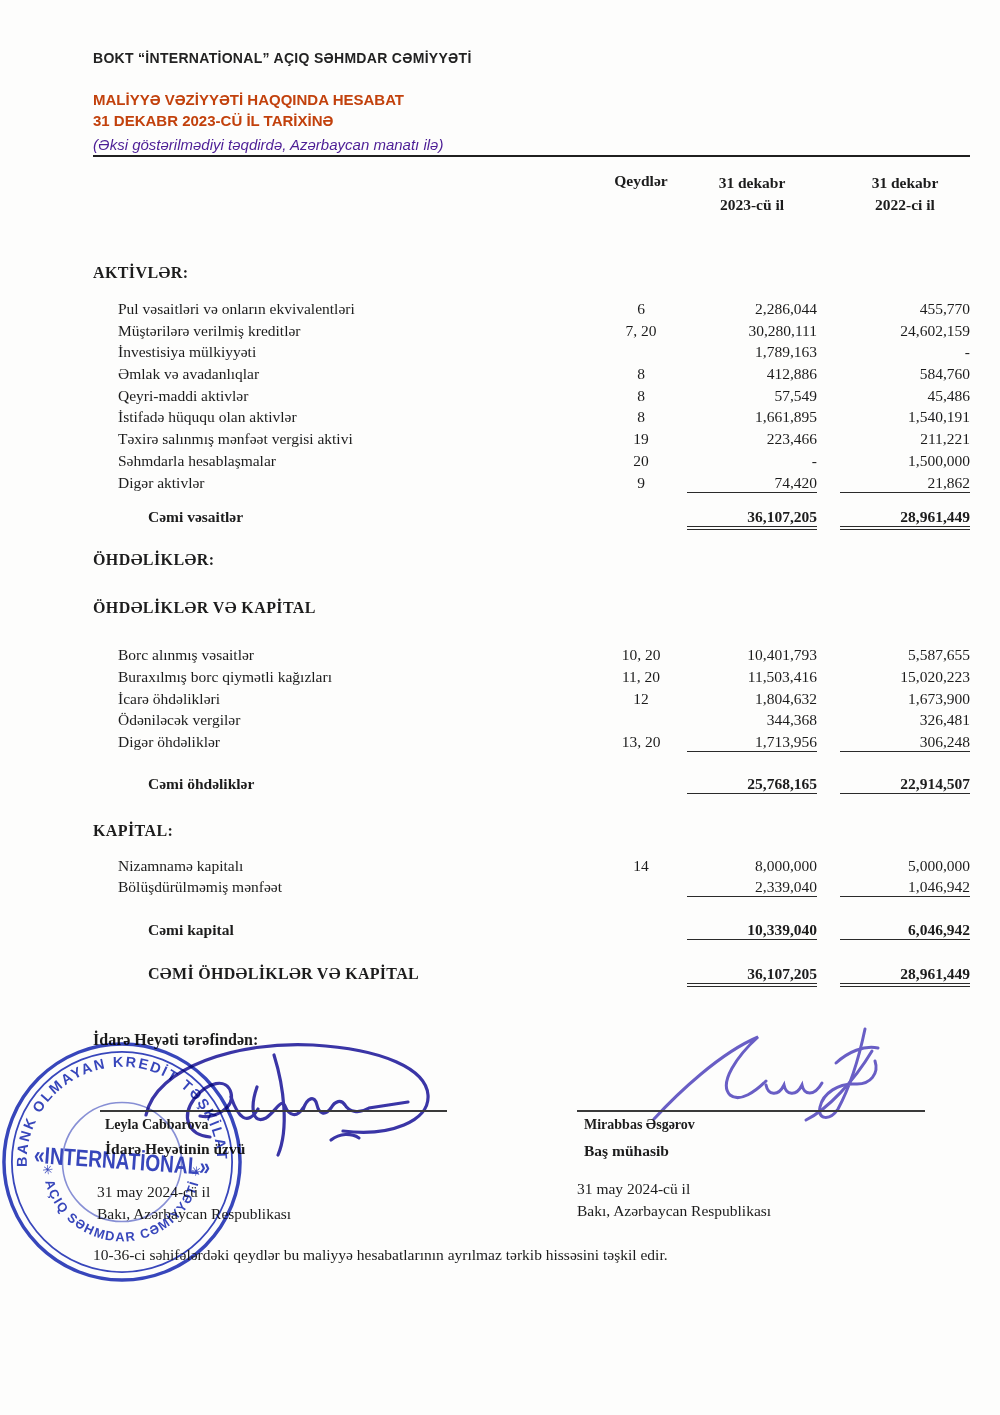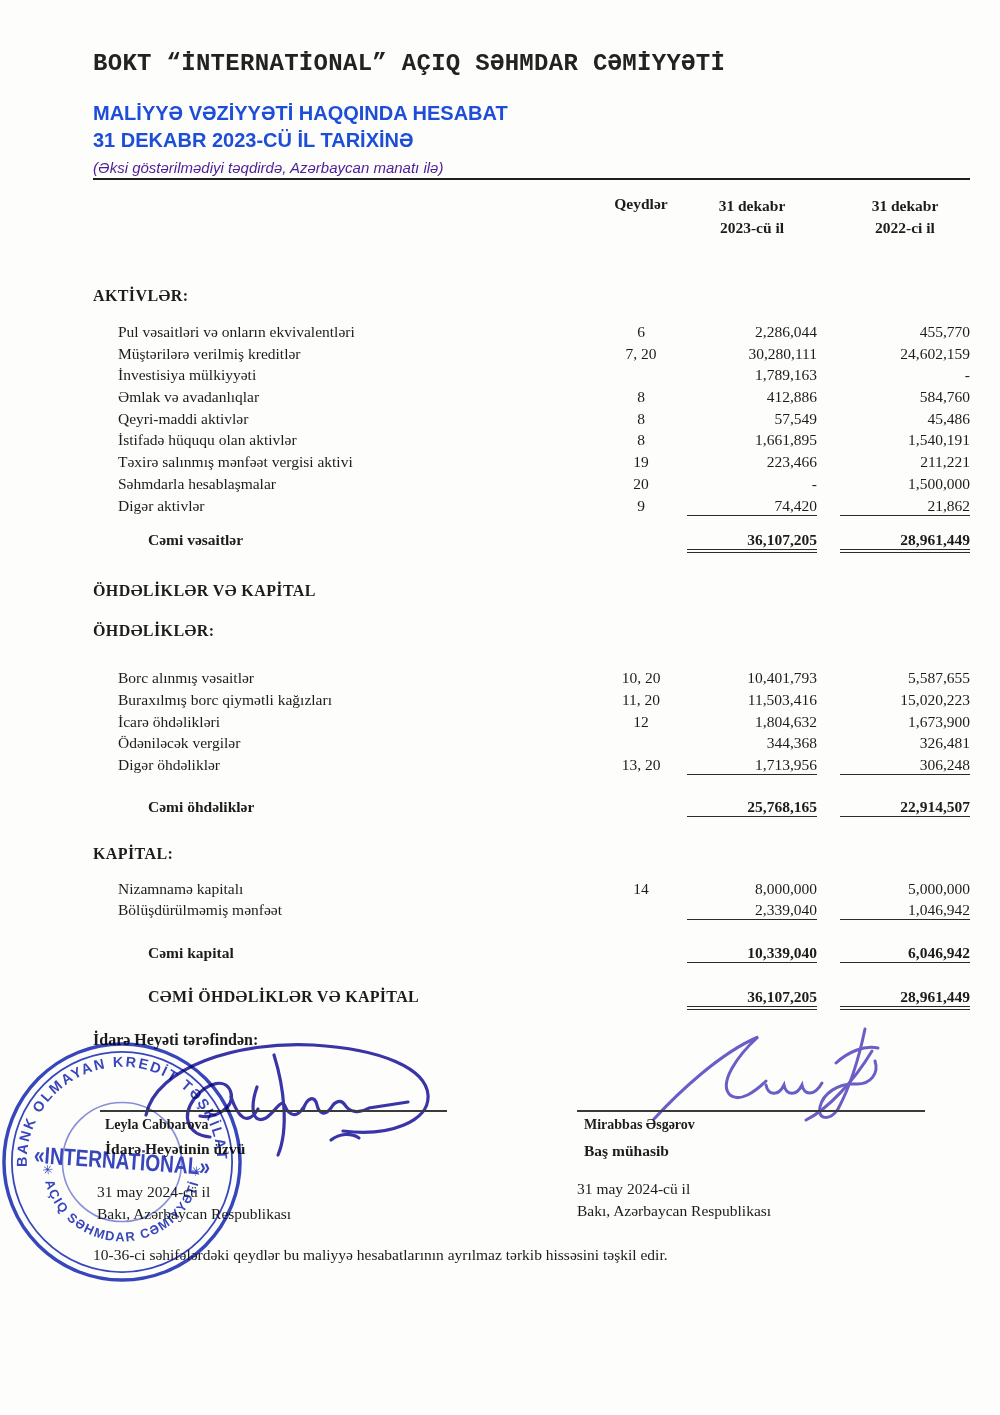--- a/index.html
+++ b/index.html
@@ -5,26 +5,26 @@
   html,body { margin:0; padding:0; background:#e8e8e8; }
   .sheet {
     position:relative; width:1000px; height:1415px; margin:0 auto;
     background:#fdfdfc; overflow:hidden; color:#1c1c1c;
     font-family:"Liberation Serif","DejaVu Serif",serif;
   }
   .content { position:absolute; left:93px; top:0; width:877px; }
 
   
   .company {
-    margin-top:50px; font-family:Liberation Mono, monospace;
-    font-weight:700; font-size:24px; letter-spacing:.3px; color:#222;
+    margin-top:50px; font-family:Liberation Sans, sans-serif;
+    font-weight:700; font-size:14px; letter-spacing:.3px; color:#222;
   }
   .st-line {
     font-family:"Liberation Sans","DejaVu Sans",sans-serif;
-    font-weight:700; font-size:20px; color:#1d4ed8;
+    font-weight:700; font-size:15px; color:#c2410c;
   }
   .st1 { margin-top:25px; }
   .st2 { margin-top:4px; }
   .note-it {
     margin-top:7px; font-family:"Liberation Sans","DejaVu Sans",sans-serif;
     font-style:italic; font-size:15px; color:#4c1d95;
   }
   .divider { margin-top:2px; border-top:2.5px solid #1f1f1f; }
 
   
@@ -176,22 +176,22 @@
       </div>
     </div>
 
     <div class="trow total total-assets">
       <div class="c-lab">Cəmi vəsaitlər</div>
       <div class="c-note"></div>
       <div class="c-val">36,107,205</div>
       <div class="c-val c-val2">28,961,449</div>
     </div>
 
+    <div class="sec-head h-liab">ÖHDƏLİKLƏR:</div>
     <div class="sec-head h-liabcap">ÖHDƏLİKLƏR VƏ KAPİTAL</div>
-    <div class="sec-head h-liab">ÖHDƏLİKLƏR:</div>
 
     <div class="rows-liab">
       <div class="trow">
         <div class="c-lab">Borc alınmış vəsaitlər</div>
         <div class="c-note">10, 20</div>
         <div class="c-val">10,401,793</div>
         <div class="c-val c-val2">5,587,655</div>
       </div>
       <div class="trow">
         <div class="c-lab">Buraxılmış borc qiymətli kağızları</div>

